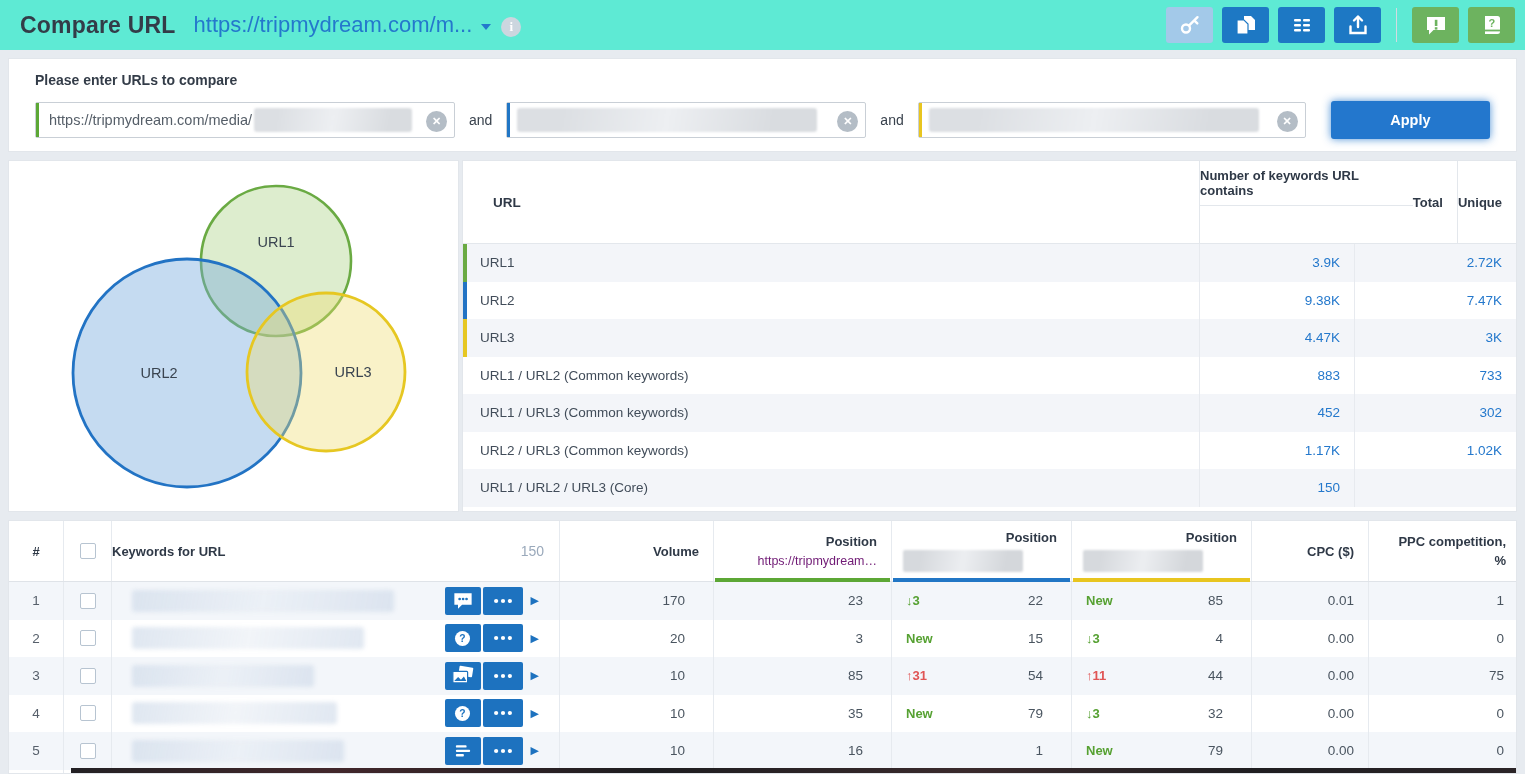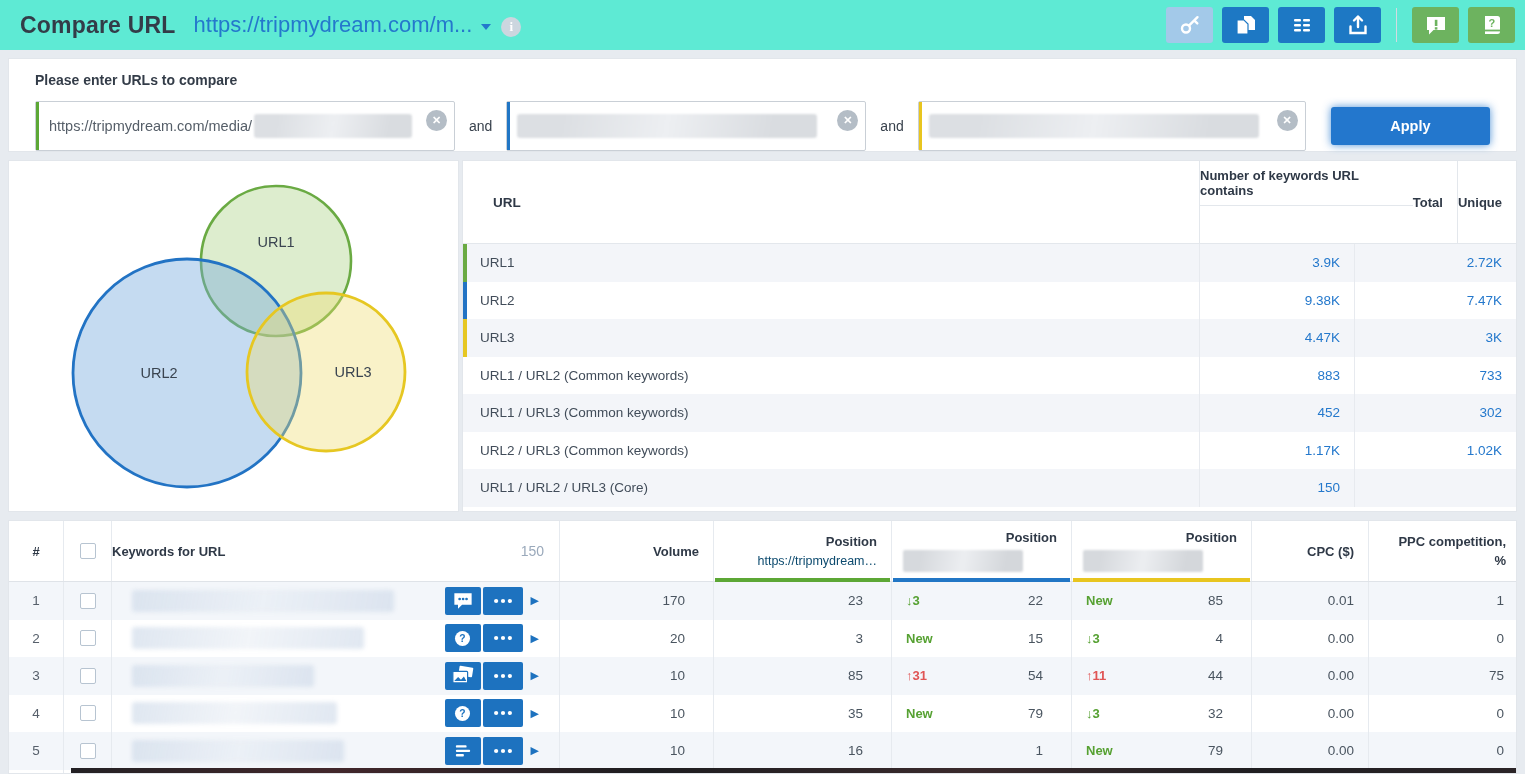--- a/index.html
+++ b/index.html
@@ -20,21 +20,21 @@
   .tb-btn.green { background:#6db35f; }
   .tb-divider { width:1px; height:34px; background:#d3dae1; margin:0 6px 0 15px; }
 
   
   .panel { background:#fff; border:1px solid #e2e6eb; }
 
   
   .form-panel { margin:8px 8px 0 8px; height:94px; padding:13px 26px 0 26px; }
   .form-label { font-size:14px; font-weight:700; color:#333c48; }
   .inputs-row { display:flex; align-items:center; margin-top:13px; }
-  .url-input { position:relative; height:50px; border:1px solid #c9cfd6; border-radius:2px; background:#fff; display:flex; align-items:center; flex:none; padding-right:34px; }
+  .url-input { position:relative; height:36px; border:1px solid #c9cfd6; border-radius:2px; background:#fff; display:flex; align-items:center; flex:none; padding-right:34px; }
   .url-input .accent { position:absolute; left:0; top:0; bottom:0; width:3px; }
   .input-text { font-size:14.5px; color:#555e68; padding-left:13px; white-space:nowrap; }
   .blur-blob { height:24px; background:linear-gradient(100deg,#dcdfe3 15%,#edeff2 50%,#d9dce0 85%); border-radius:3px; filter:blur(1.3px); }
   .clear-btn { position:absolute; right:7px; top:8px; width:21px; height:21px; border-radius:50%; background:#b4bdc6; display:flex; align-items:center; justify-content:center; cursor:pointer; }
   .clear-btn::before { content:"✕"; color:#fff; font-size:11px; font-weight:700; }
   .and-word { margin:0 14px; font-size:14px; color:#39424d; }
   .apply-btn { margin-left:25px; width:172px; height:38px; background:#2377cd; border:none; border-radius:3px; color:#fff; font-size:14.5px; font-weight:700; font-family:"Liberation Sans",sans-serif; box-shadow:0 0 9px rgba(35,119,205,.8); cursor:pointer; }
 
   
   .mid { display:flex; margin:8px 8px 0 8px; height:352px; gap:3px; }
@@ -60,21 +60,21 @@
   .kw-panel { margin:8px 8px 0 8px; height:254px; position:relative; overflow:hidden; }
   .k-grid { display:grid; grid-template-columns:54px 48px 448px 154px 178px 180px 180px 117px 1fr; }
   .k-head { height:61px; border-bottom:1px solid #dfe3e8; }
   .k-hcell { position:relative; display:flex; align-items:center; font-size:13px; font-weight:700; color:#2f3947; }
   .k-hcell.bl, .k-cell.bl { border-left:1px solid #e6eaef; }
   .hc-center { justify-content:center; }
   .hc-right { justify-content:flex-end; padding-right:14px; }
   .kw-head-main { display:flex; align-items:center; justify-content:space-between; padding:0 15px 0 0; }
   .kw-count { color:#9aa9bb; font-weight:400; font-size:14px; }
   .pos-head { flex-direction:column; align-items:flex-end; justify-content:center; padding-right:14px; gap:5px; }
-  .pos-sub-url { font-size:12.5px; font-weight:400; color:#0c4a6e; }
+  .pos-sub-url { font-size:12.5px; font-weight:400; color:#701a75; }
   .pos-sub-blob { width:120px; height:22px; margin-right:34px; background:linear-gradient(100deg,#d6d9dd 15%,#eceef1 50%,#d4d7db 85%); border-radius:2px; filter:blur(1px); }
   .pos-underline { position:absolute; left:1px; right:1px; bottom:-1px; height:4px; }
   .ppc-head { text-align:right; line-height:1.5; padding:0 10px 0 18px; justify-content:flex-end; }
 
   .k-row { height:37.5px; }
   .k-row.alt { background:#f3f6fa; }
   .k-cell { display:flex; align-items:center; font-size:13.5px; color:#4a5560; }
   .c-center { justify-content:center; }
   .c-right { justify-content:flex-end; }
   .k-num { color:#57606b; }

